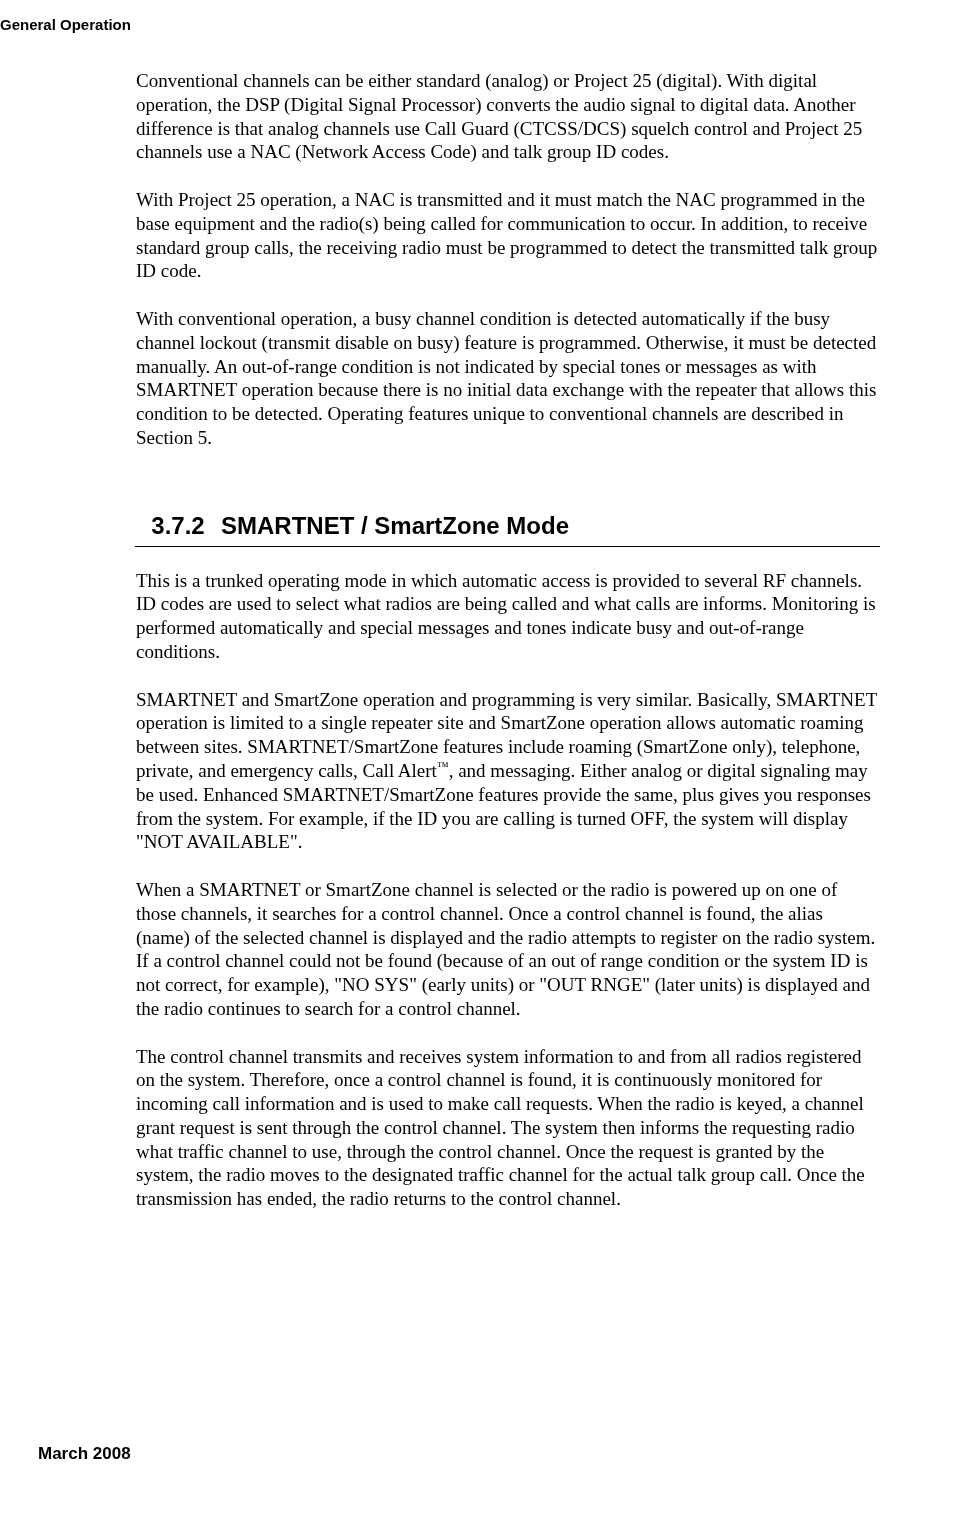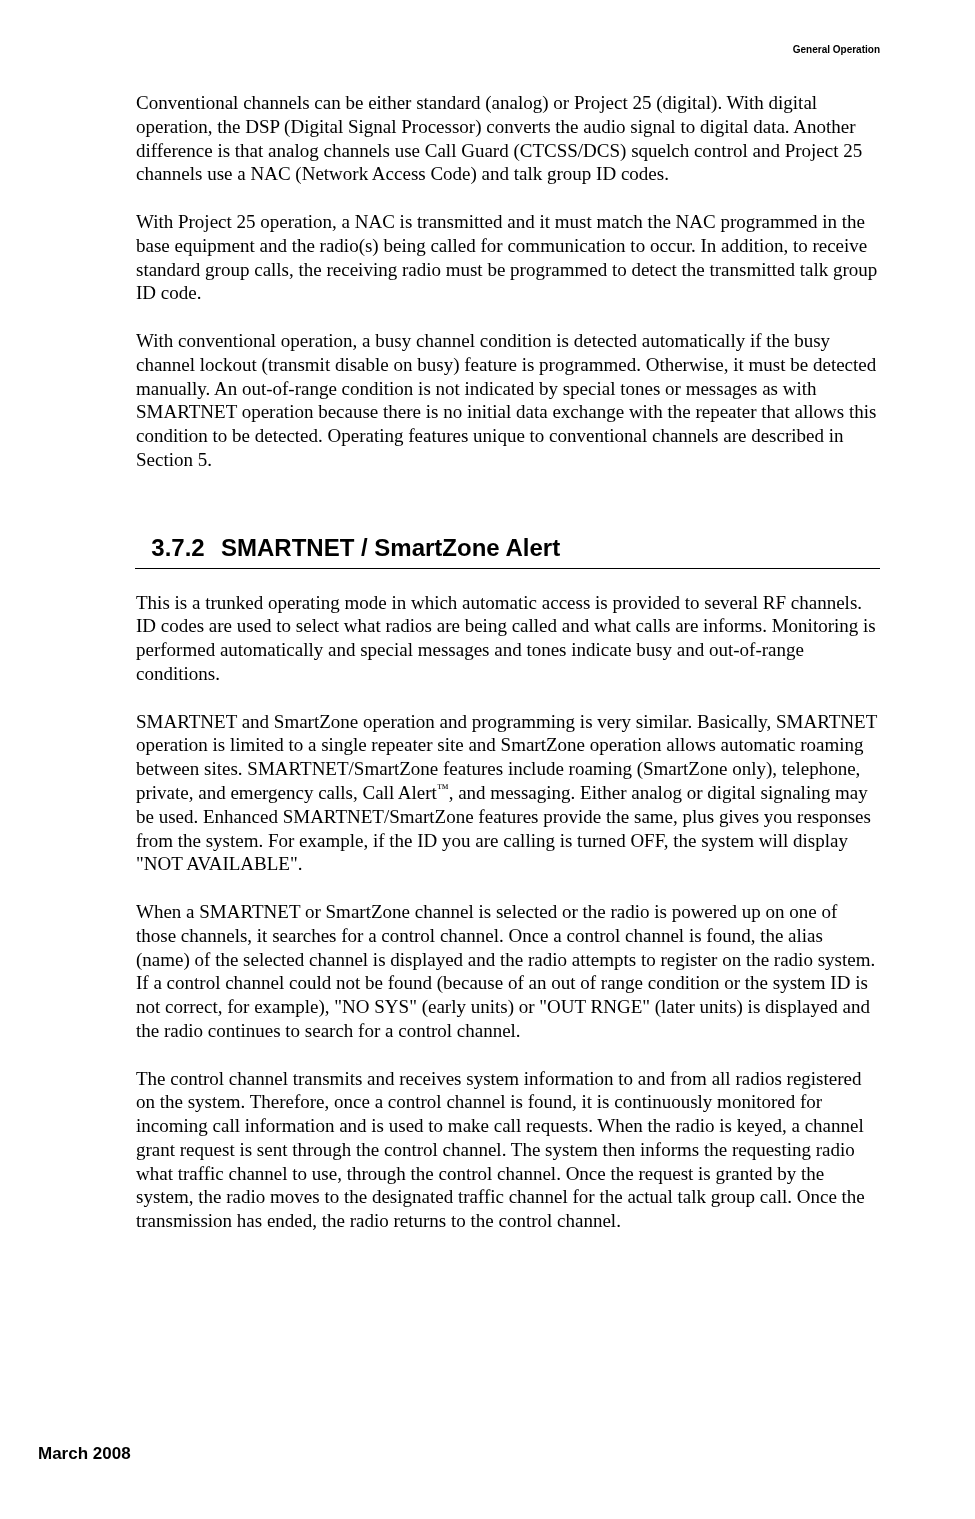--- a/index.html
+++ b/index.html
@@ -7,25 +7,25 @@
       margin: 0;
       padding: 0;
       width: 975px;
       height: 1519px;
       background: white;
       color: black;
       position: relative;
       box-sizing: border-box;
     }
     .page-header {
-      text-align: right;
+      text-align: left;
       font-family: Arial, Helvetica, sans-serif;
       font-weight: bold;
-      font-size: 10px;
-      padding: 44px 95px 0 0;
+      font-size: 15px;
+      padding: 16px 95px 0 0;
     }
     .content {
       padding: 36px 95px 0 135px;
     }
     .body-text {
       font-size: 19px;
       line-height: 1.25;
       margin: 0 0 24px 1px;
       text-align: left;
     }
@@ -78,21 +78,21 @@
 <div class="content">
 
   <p class="body-text">Conventional channels can be either standard (analog) or Project 25 (digital). With digital operation, the DSP (Digital Signal Processor) converts the audio signal to digital data. Another difference is that analog channels use Call Guard (CTCSS/DCS) squelch control and Project 25 channels use a NAC (Network Access Code) and talk group ID codes.</p>
 
   <p class="body-text">With Project 25 operation, a NAC is transmitted and it must match the NAC programmed in the base equipment and the radio(s) being called for communication to occur. In addition, to receive standard group calls, the receiving radio must be programmed to detect the transmitted talk group ID code.</p>
 
   <p class="body-text">With conventional operation, a busy channel condition is detected automatically if the busy channel lockout (transmit disable on busy) feature is programmed. Otherwise, it must be detected manually. An out-of-range condition is not indicated by special tones or messages as with SMARTNET operation because there is no initial data exchange with the repeater that allows this condition to be detected. Operating features unique to conventional channels are described in Section 5.</p>
 
   <h2 class="section-heading">
     <span class="section-number">3.7.2</span>
-    <span>SMARTNET / SmartZone Alert</span>
+    <span>SMARTNET / SmartZone Mode</span>
   </h2>
   <hr class="section-rule">
 
   <p class="body-text">This is a trunked operating mode in which automatic access is provided to several RF channels. ID codes are used to select what radios are being called and what calls are informs. Monitoring is performed automatically and special messages and tones indicate busy and out-of-range conditions.</p>
 
   <p class="body-text">
     <span>SMARTNET and SmartZone operation and programming is very similar. Basically, SMARTNET operation is limited to a single repeater site and SmartZone operation allows automatic roaming between sites. SMARTNET/SmartZone features include roaming (SmartZone only), telephone, private, and emergency calls, Call Alert</span><span class="sup">™</span><span>, and messaging. Either analog or digital signaling may be used. Enhanced SMARTNET/SmartZone features provide the same, plus gives you responses from the system. For example, if the ID you are calling is turned OFF, the system will display "NOT AVAILABLE".</span>
   </p>
 
   <p class="body-text">When a SMARTNET or SmartZone channel is selected or the radio is powered up on one of those channels, it searches for a control channel. Once a control channel is found, the alias (name) of the selected channel is displayed and the radio attempts to register on the radio system. If a control channel could not be found (because of an out of range condition or the system ID is not correct, for example), "NO SYS" (early units) or "OUT RNGE" (later units) is displayed and the radio continues to search for a control channel.</p>

